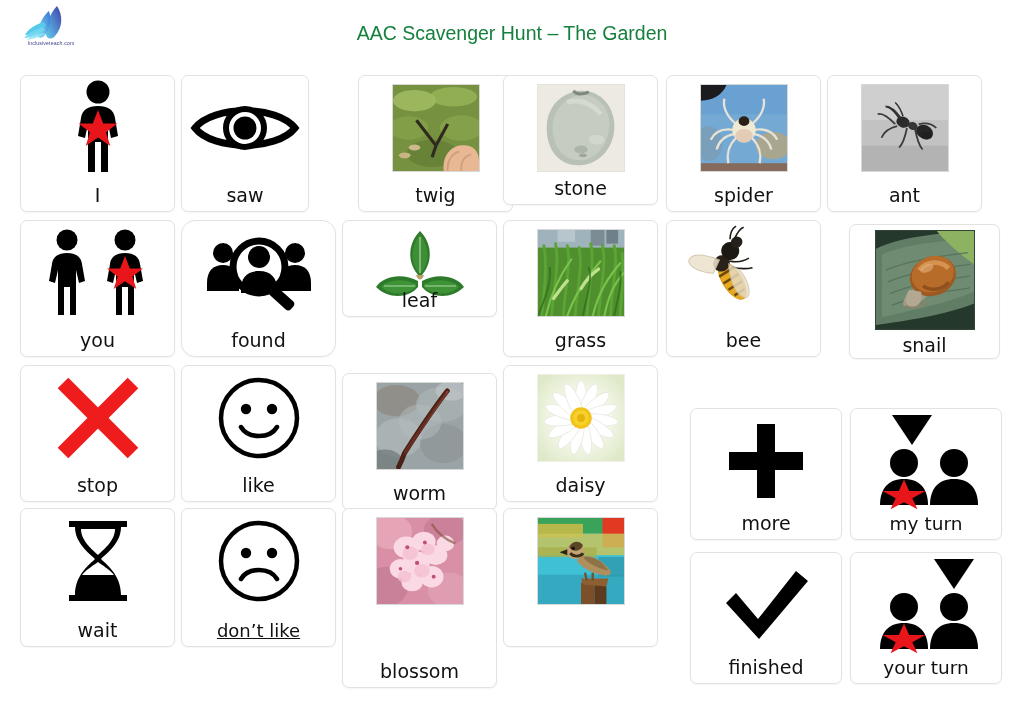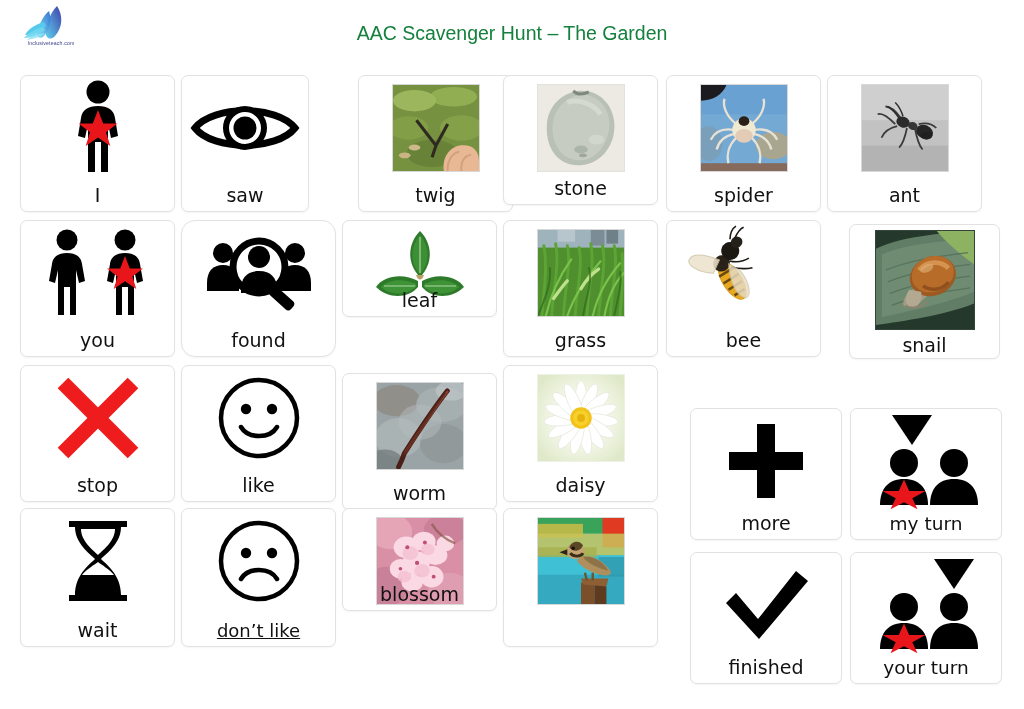--- a/index.html
+++ b/index.html
@@ -475,21 +475,21 @@
       <svg width="88" height="88" viewBox="0 0 88 88">
         <circle cx="44" cy="44" r="38" fill="#fff" stroke="#000" stroke-width="4.5"></circle>
         <circle cx="31" cy="36" r="5.2" fill="#000"></circle>
         <circle cx="57" cy="36" r="5.2" fill="#000"></circle>
         <path d="M26 62 C33 50 55 50 62 62" stroke="#000" stroke-width="4.5" fill="none" stroke-linecap="round"></path>
       </svg>
     </div>
     <div class="lbl">don’t like</div>
   </div>
 
-  <div class="card" style="left:342px; top:508px; width:155px; height:103px;">
+  <div class="card" style="left:342px; top:508px; width:155px; height:180px;">
     <div class="sym">
       <div class="photo" style="background:#e8a9bc;">
         <svg width="100%" height="100%" viewBox="0 0 88 88" preserveAspectRatio="none">
           <rect width="88" height="88" fill="#d98fa6"></rect>
           <ellipse cx="14" cy="14" rx="22" ry="18" fill="#e7a6b9" opacity=".9"></ellipse>
           <ellipse cx="70" cy="12" rx="22" ry="16" fill="#c97f98" opacity=".85"></ellipse>
           <ellipse cx="10" cy="70" rx="22" ry="20" fill="#c47f96" opacity=".85"></ellipse>
           <ellipse cx="74" cy="74" rx="22" ry="18" fill="#e0a0b4" opacity=".8"></ellipse>
           <g fill="#fbd9e4">
             <ellipse cx="30" cy="30" rx="13" ry="11"></ellipse>

